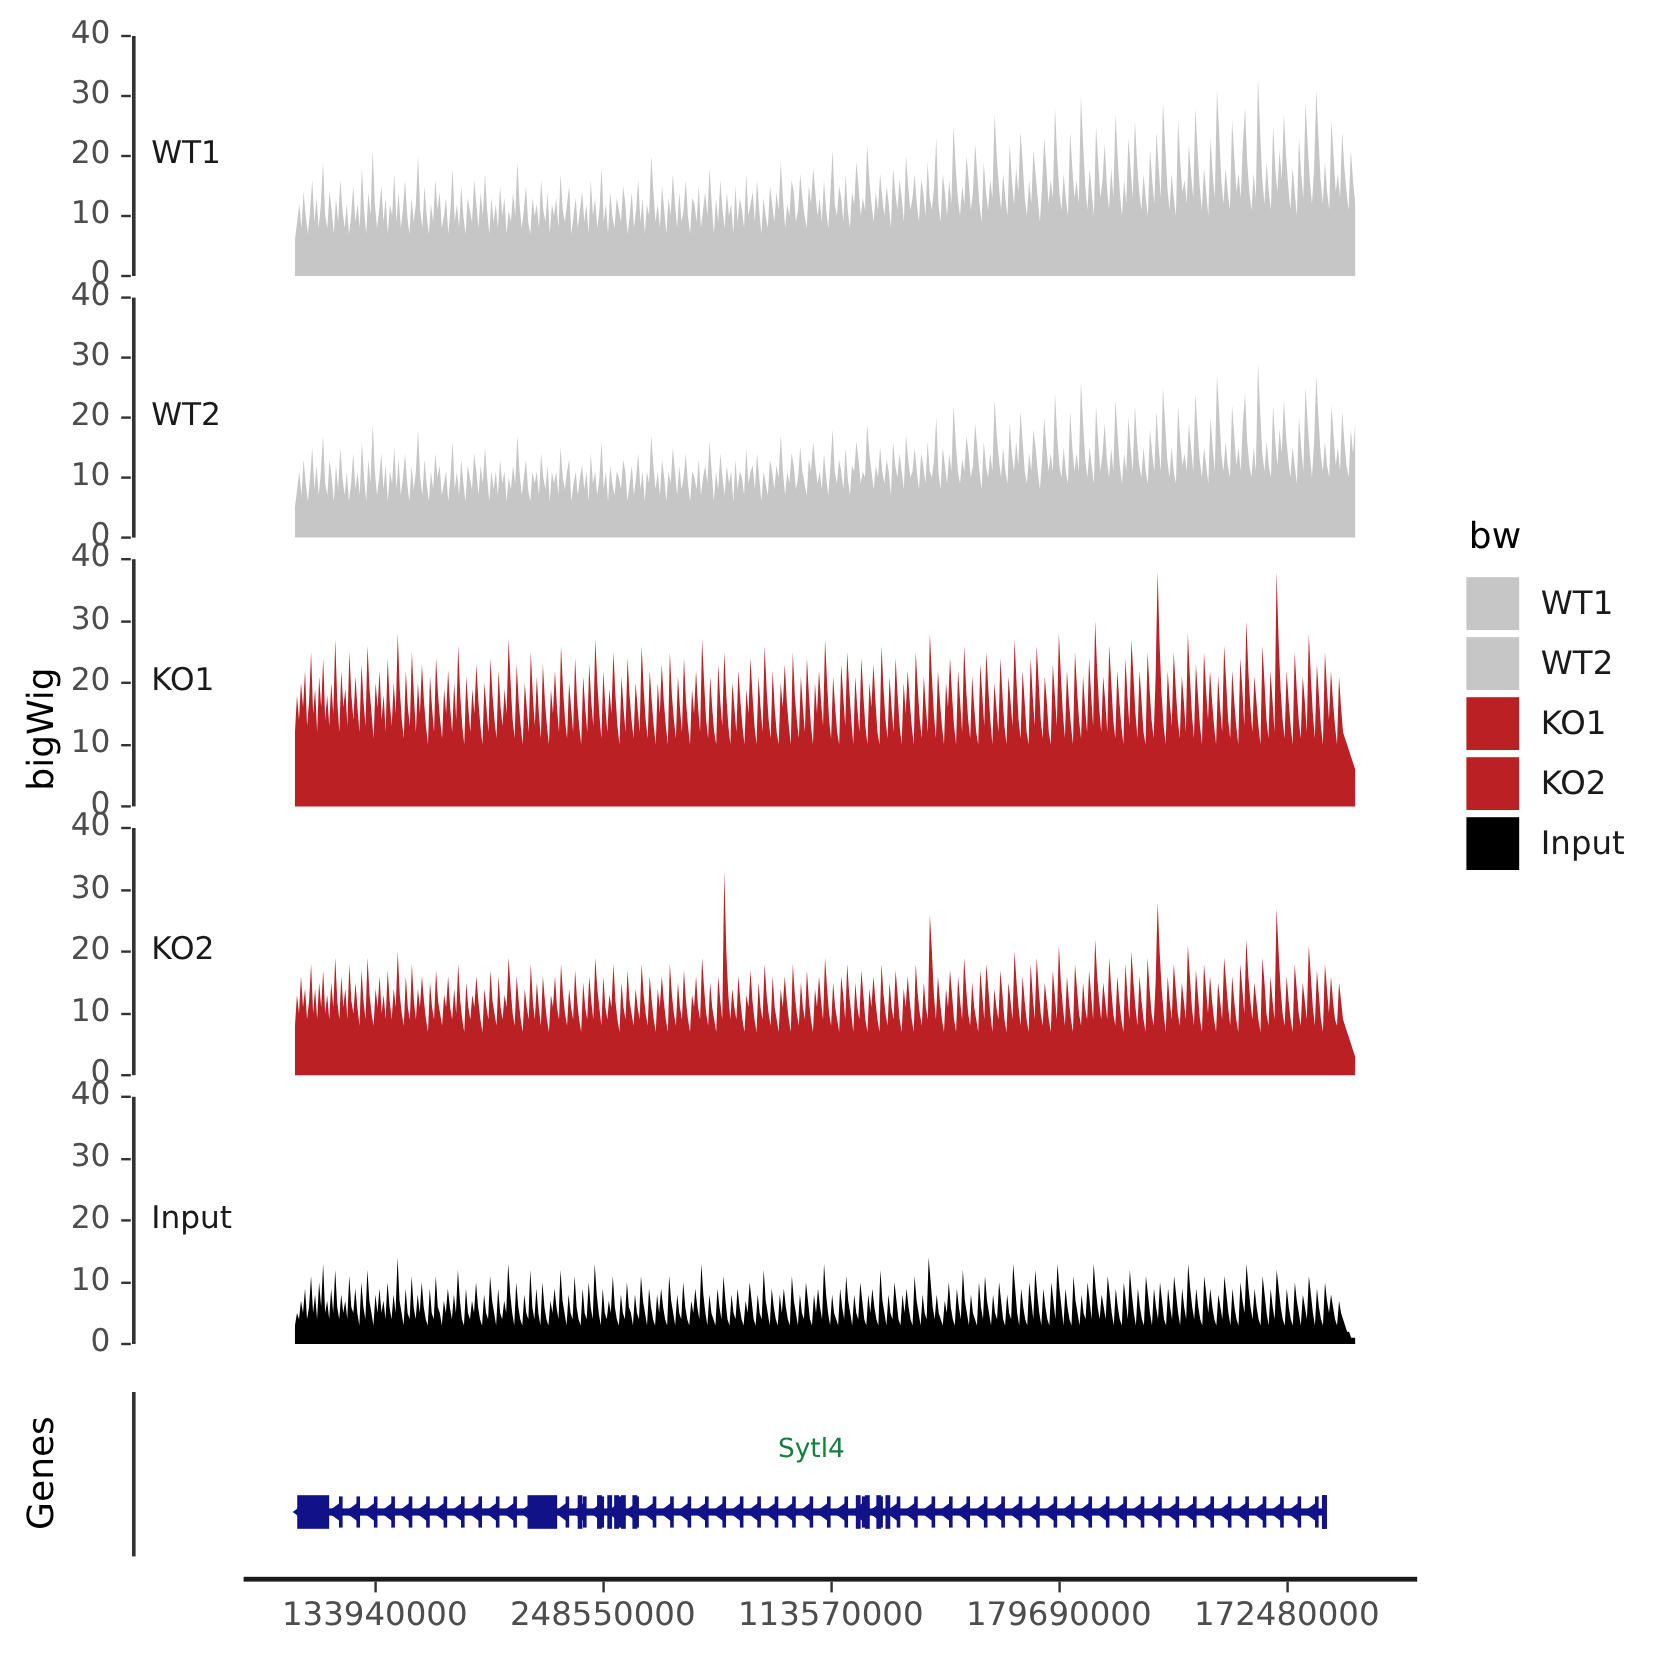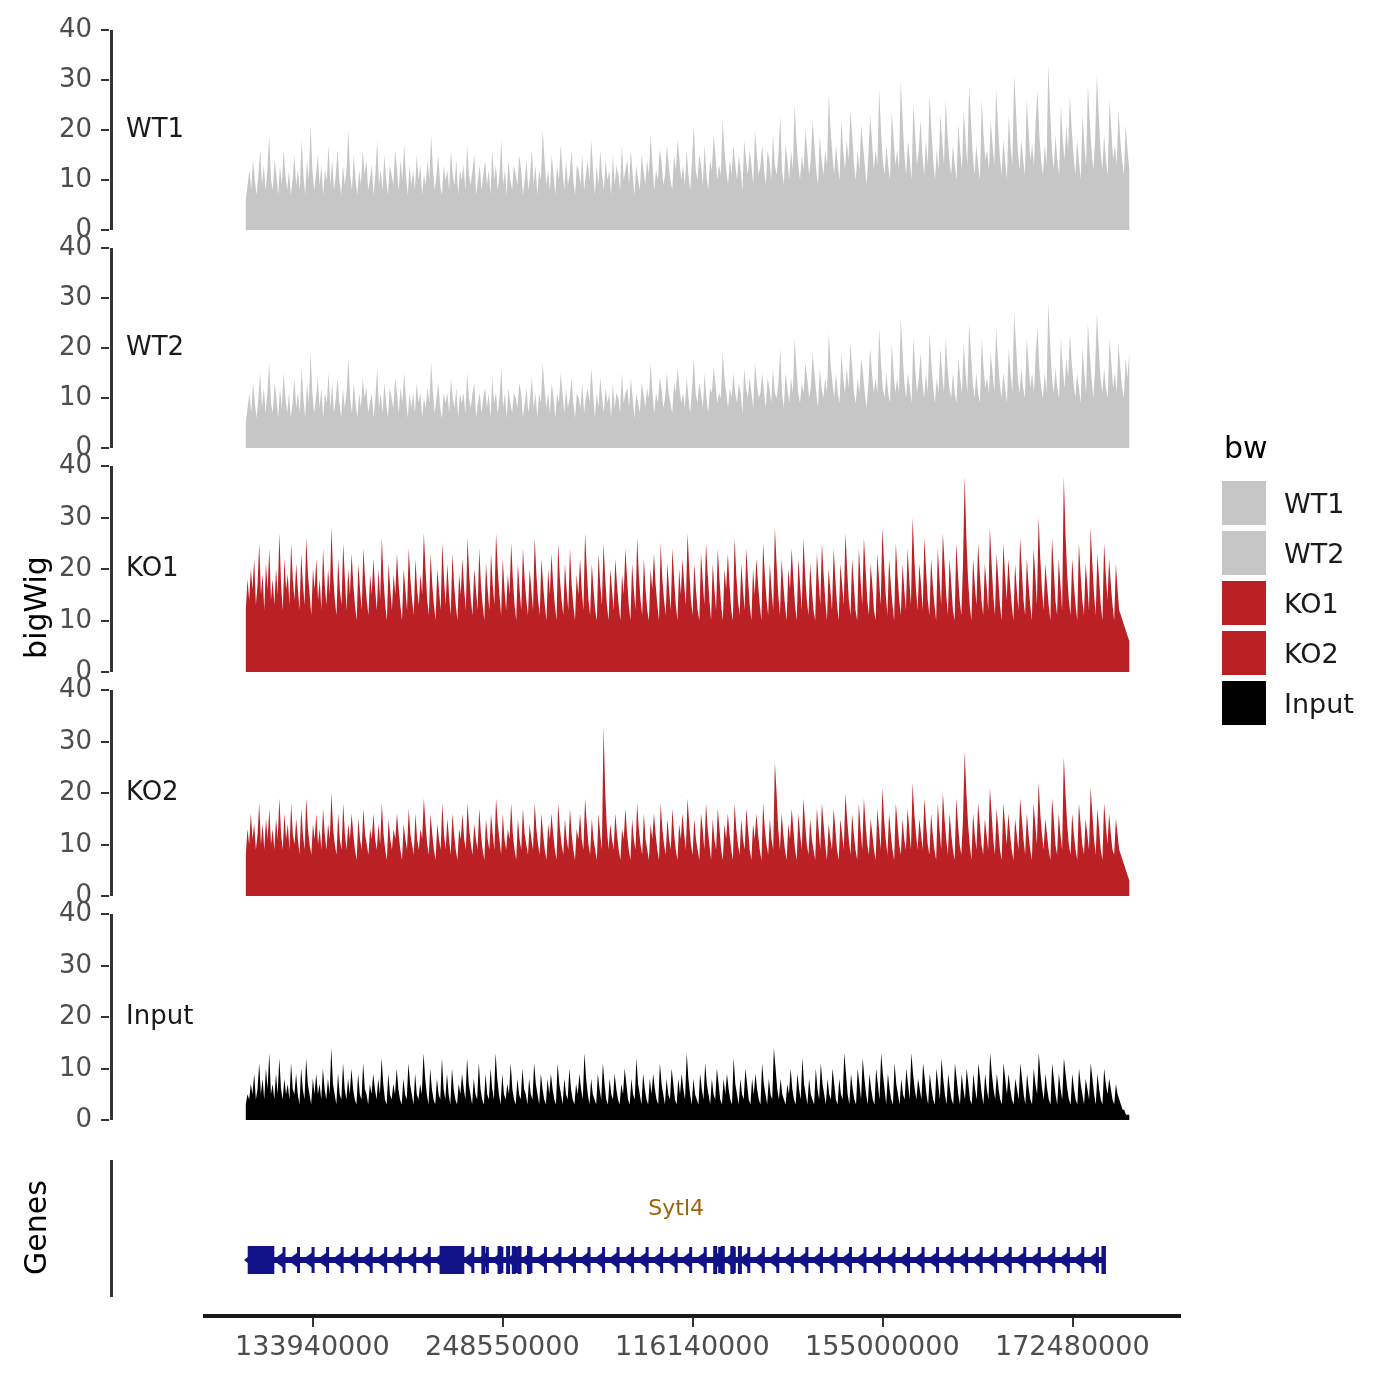--- a/index.html
+++ b/index.html
@@ -67,21 +67,21 @@
   
   #legend{position:absolute;left:1222px;top:430px;width:180px;}
   #legend-title{font-size:30px;color:#000;margin:0 0 14px 2px;}
   .legend-row{display:flex;align-items:center;height:48px;margin-bottom:2px;}
   .legend-key{width:44px;height:44px;flex:0 0 44px;}
   .legend-label{font-size:27px;color:#1a1a1a;margin-left:18px;white-space:nowrap;}
 
   
   #gene-label{
     position:absolute;
-    font-size:22px;color:#a16207;
+    font-size:22px;color:#15803d;
     transform:translateX(-50%);
     white-space:nowrap;
   }
 </style>
 </head>
 <body>
 
 <div id="root">
 
   <div class="axis-title-y" id="bigwig-title">bigWig</div>
@@ -434,23 +434,23 @@
   </div>
 
   <div id="xaxis">
     <div id="xaxis-line"></div>
     <div id="xticks">
         <div class="xtick" style="left: 312.3px;"></div>
         <div class="xtick-label" style="left: 312.3px;">133940000</div>
         <div class="xtick" style="left: 502.3px;"></div>
         <div class="xtick-label" style="left: 502.3px;">248550000</div>
         <div class="xtick" style="left: 692.3px;"></div>
-        <div class="xtick-label" style="left: 692.3px;">116140000</div>
+        <div class="xtick-label" style="left: 692.3px;">113570000</div>
         <div class="xtick" style="left: 882.3px;"></div>
-        <div class="xtick-label" style="left: 882.3px;">155000000</div>
+        <div class="xtick-label" style="left: 882.3px;">179690000</div>
         <div class="xtick" style="left: 1072.3px;"></div>
         <div class="xtick-label" style="left: 1072.3px;">172480000</div>
       </div>
   </div>
 
   <div id="legend">
     <div id="legend-title">bw</div>
     <div id="legend-items">
         <div class="legend-row">
           <div class="legend-key" style="background: rgb(198, 198, 198);"></div>

